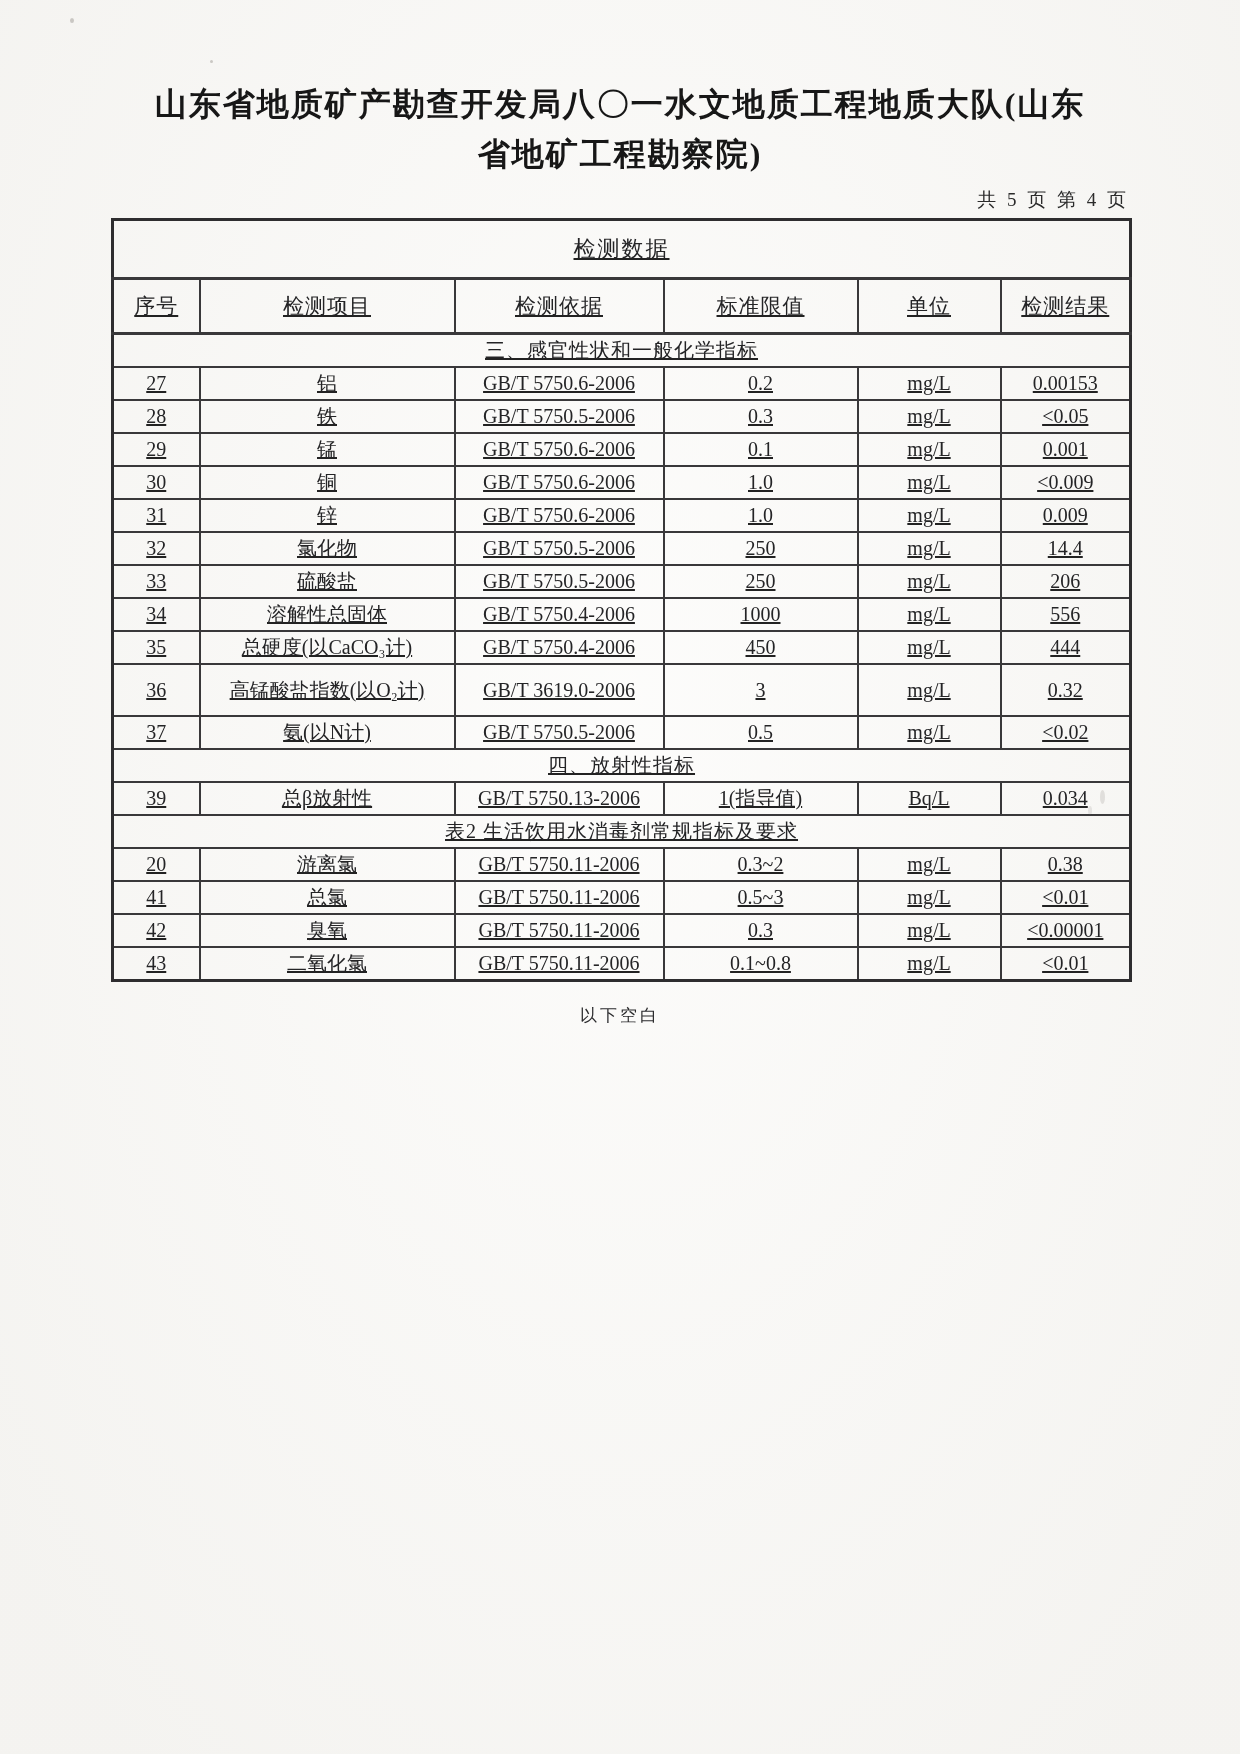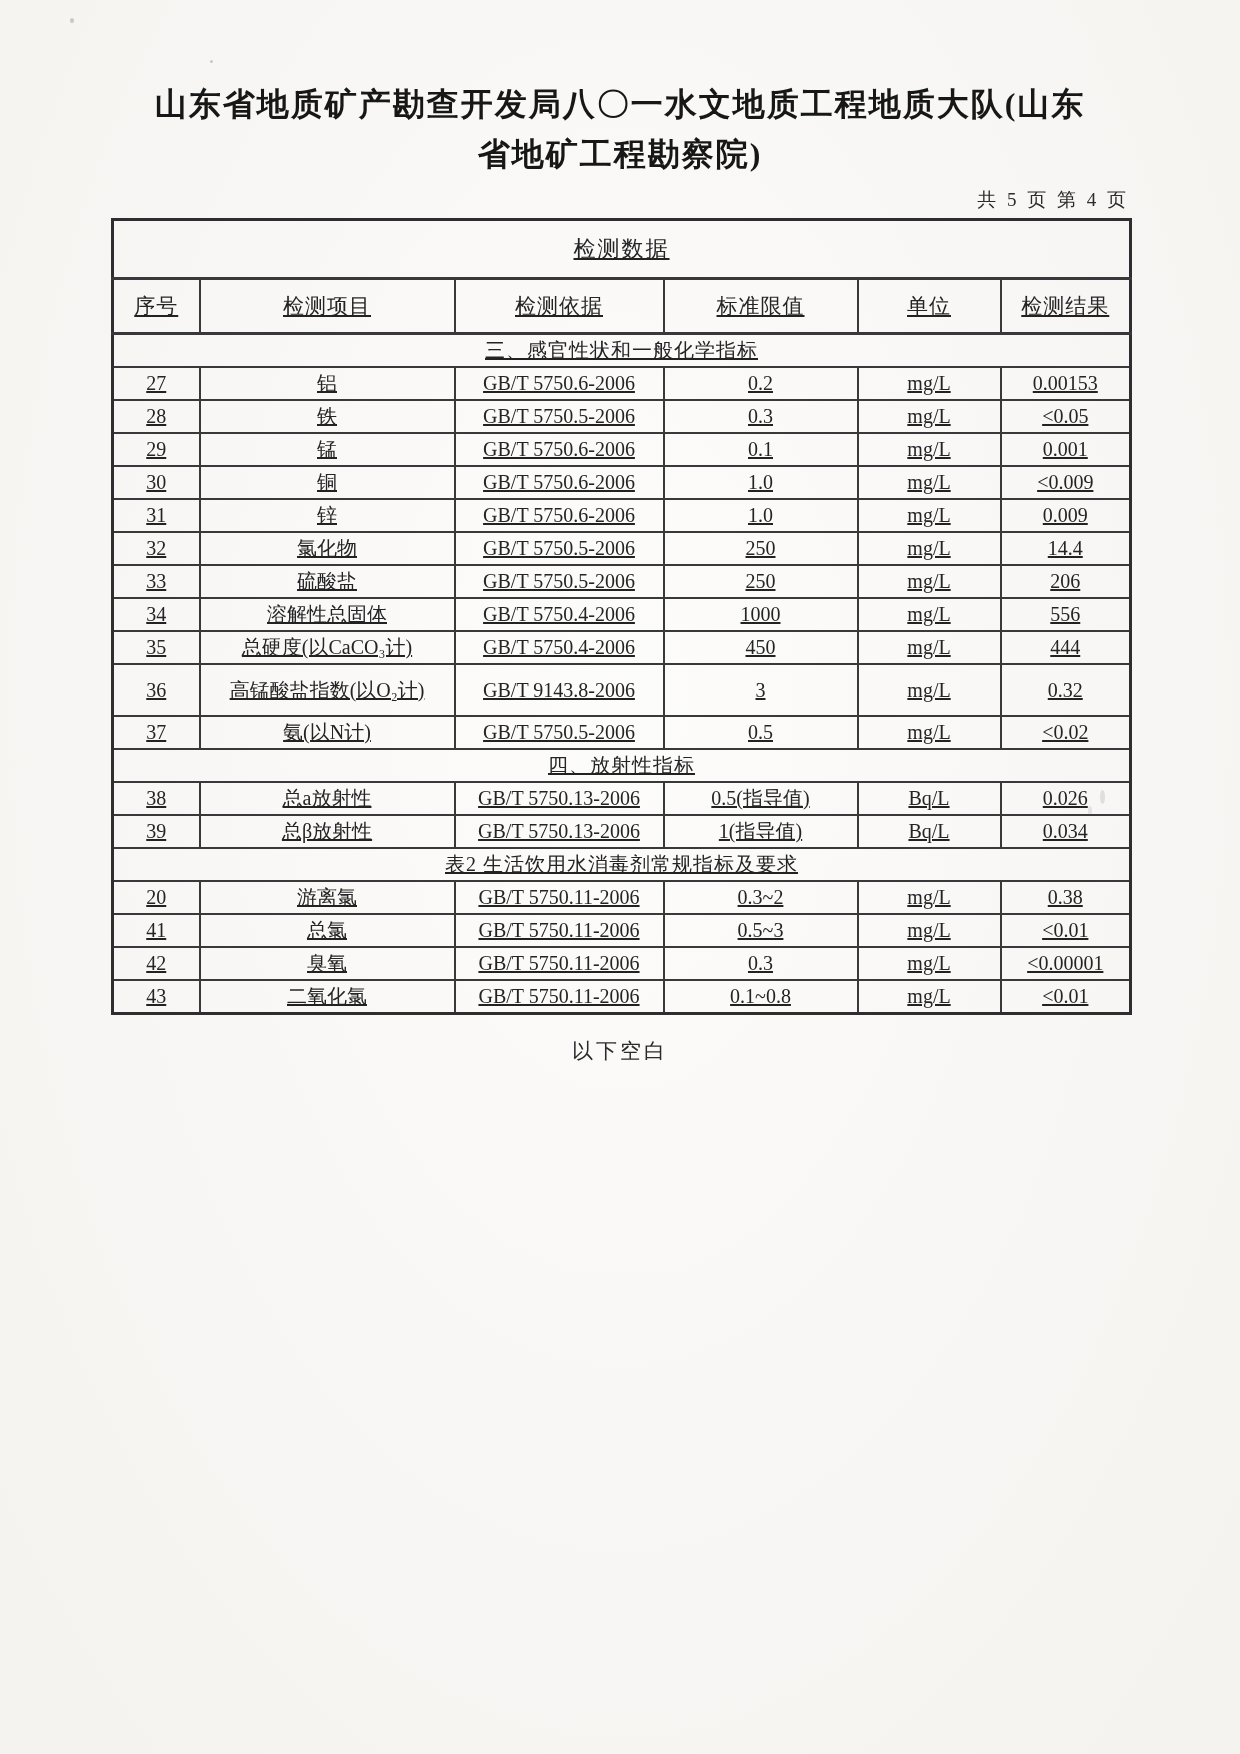--- a/index.html
+++ b/index.html
@@ -80,21 +80,21 @@
     letter-spacing: 1px;
   }
   tr.data-row td {
     height: 31px;
   }
   tr.data-row.tall td {
     height: 50px;
   }
   .footer-note {
     text-align: center;
-    font-size: 21px;
+    font-size: 17px;
     letter-spacing: 3px;
     margin-top: 22px;
     color: #2a2a2c;
   }
   
   .speck {
     position: absolute;
     background: rgba(120,115,110,0.35);
     border-radius: 50%;
   }
@@ -213,43 +213,35 @@
             <td>35</td>
             <td>总硬度(以CaCO₃计)</td>
             <td>GB/T 5750.4-2006</td>
             <td>450</td>
             <td>mg/L</td>
             <td>444</td>
           </tr>
           <tr class="data-row tall">
             <td>36</td>
             <td>高锰酸盐指数(以O₂计)</td>
-            <td>GB/T 9143.8-2006</td>
+            <td>GB/T 3619.0-2006</td>
             <td>3</td>
             <td>mg/L</td>
             <td>0.32</td>
           </tr>
           <tr class="data-row">
             <td>37</td>
             <td>氨(以N计)</td>
             <td>GB/T 5750.5-2006</td>
             <td>0.5</td>
             <td>mg/L</td>
             <td>&lt;0.02</td>
           </tr>
           <tr class="section-row">
             <td colspan="6">四、放射性指标</td>
-          </tr>
-          <tr class="data-row">
-            <td>38</td>
-            <td>总a放射性</td>
-            <td>GB/T 5750.13-2006</td>
-            <td>0.5(指导值)</td>
-            <td>Bq/L</td>
-            <td>0.026</td>
           </tr>
           <tr class="data-row">
             <td>39</td>
             <td>总β放射性</td>
             <td>GB/T 5750.13-2006</td>
             <td>1(指导值)</td>
             <td>Bq/L</td>
             <td>0.034</td>
           </tr>
           <tr class="section-row">

